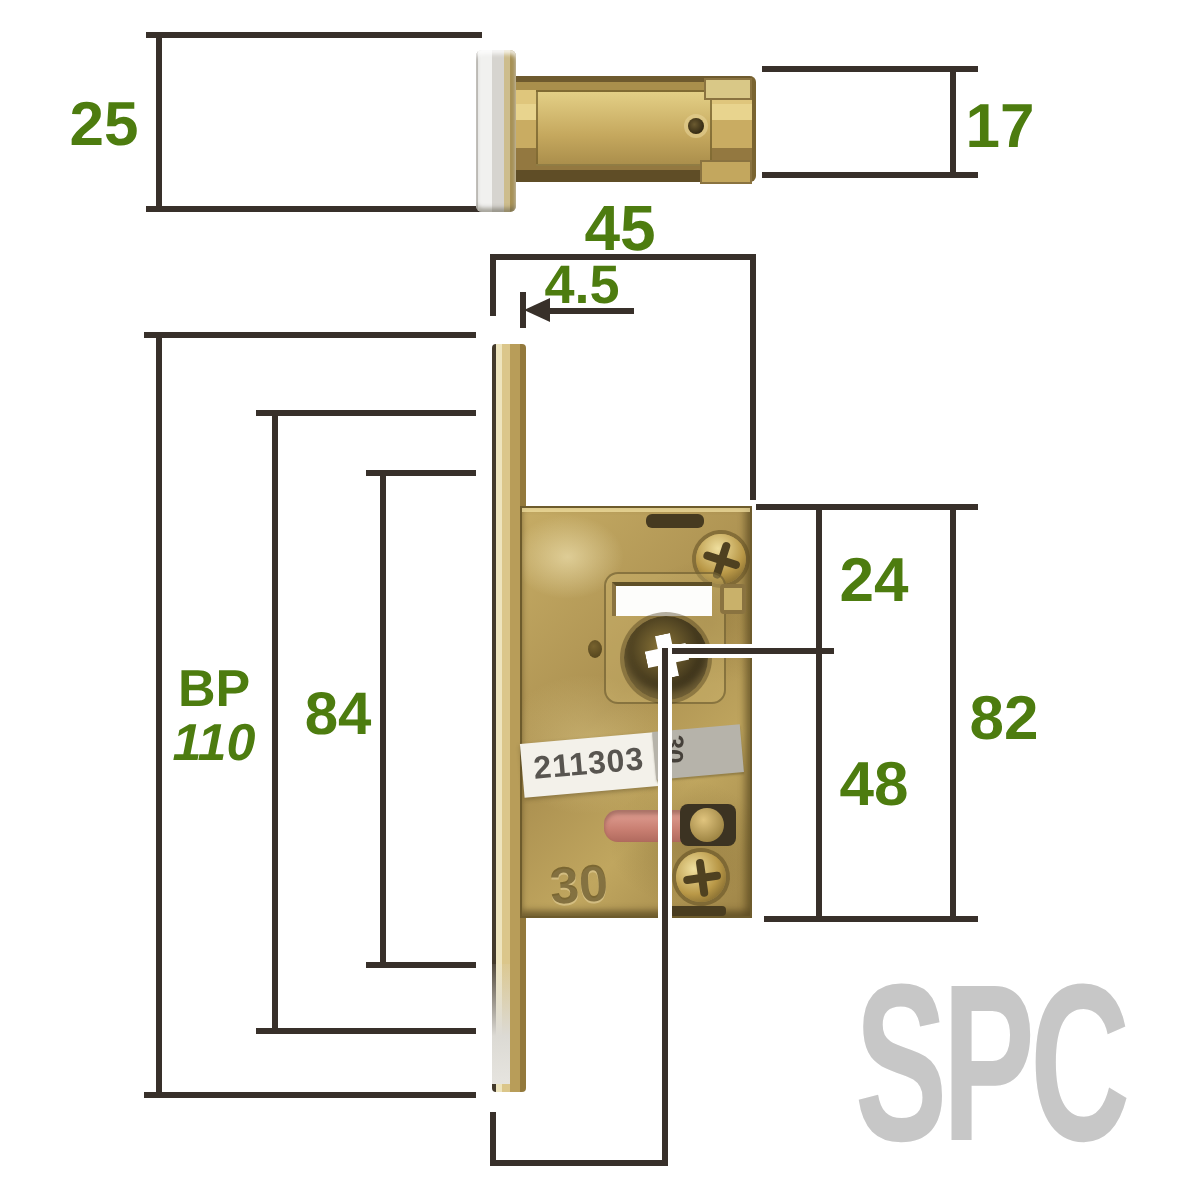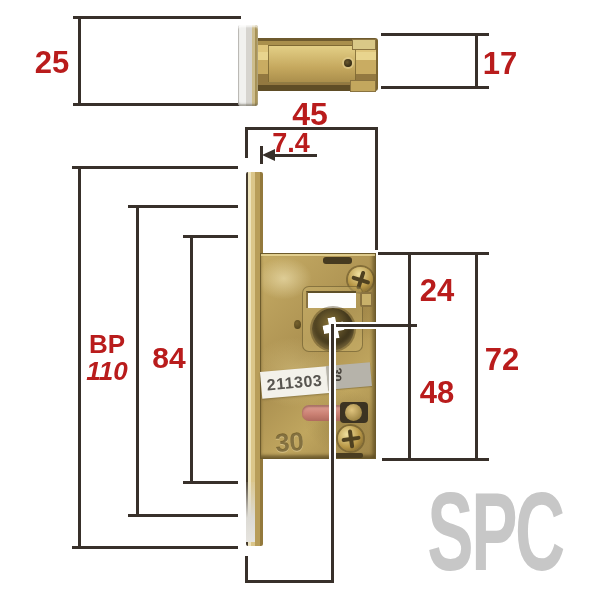--- a/index.html
+++ b/index.html
@@ -4,21 +4,21 @@
 <style>
   html,body{margin:0;padding:0;background:#fff;}
   .canvas{position:relative;width:600px;height:600px;background:#fff;overflow:hidden;
           font-family:"Liberation Sans",sans-serif;}
   
   .hl{position:absolute;height:3px;background:#38302a;}
   .vl{position:absolute;width:3px;background:#38302a;}
   .halo-v{box-shadow:-2px 0 0 #fff,2px 0 0 #fff;}
   .halo-h{box-shadow:0 -2px 0 #fff,0 2px 0 #fff;}
   
-  .lbl{position:absolute;transform:translate(-50%,-50%);color:#b91c1c;font-weight:700;
+  .lbl{position:absolute;transform:translate(-50%,-50%);color:#4d7c0f;font-weight:700;
        font-size:31px;white-space:nowrap;line-height:1;}
   .z6{z-index:6;}
   
   .wm{position:absolute;left:495px;top:532px;transform:translate(-50%,-50%) scaleX(.62);
       font-size:112px;font-weight:900;letter-spacing:-4px;color:#c7c7c7;z-index:0;line-height:1;}
   
   .tvface{position:absolute;left:238px;top:25px;width:20px;height:81px;border-radius:3px;
       background:linear-gradient(90deg,#b7b5b0 0 1px,#f1f1ef 1px 8px,#d6d4cf 8px 14px,#cdbd8d 14px 17px,#a89256 17px 20px);
       box-shadow:inset 0 2px 2px rgba(255,255,255,.8),inset 0 -2px 2px rgba(90,85,70,.5);z-index:2;}
   .tvbody{position:absolute;left:258px;top:38px;width:118px;height:53px;z-index:2;border-radius:0 3px 3px 0;
@@ -168,21 +168,21 @@
   <div class="hl" style="left:382px;top:458px;width:107px;z-index:6;"></div>
   <div class="vl" style="left:408px;top:252px;height:209px;z-index:6;"></div>
   <div class="vl" style="left:475px;top:252px;height:209px;z-index:6;"></div>
 
   <div class="hl" style="left:245px;top:580px;width:89px;"></div>
   <div class="vl" style="left:245px;top:556px;height:27px;"></div>
 
   <span class="lbl" style="left:52px;top:62px;">25</span>
   <span class="lbl" style="left:500px;top:63px;">17</span>
   <span class="lbl" style="left:310px;top:114px;font-size:32px;">45</span>
-  <span class="lbl" style="left:291px;top:143px;font-size:27px;">7.4</span>
+  <span class="lbl" style="left:291px;top:143px;font-size:27px;">4.5</span>
   <span class="lbl" style="left:107px;top:344px;font-size:26px;">BP</span>
   <span class="lbl" style="left:107px;top:371px;font-size:26px;font-style:italic;">110</span>
   <span class="lbl" style="left:169px;top:358px;font-size:30px;">84</span>
   <span class="lbl z6" style="left:437px;top:290px;">24</span>
-  <span class="lbl z6" style="left:502px;top:359px;">72</span>
+  <span class="lbl z6" style="left:502px;top:359px;">82</span>
   <span class="lbl z6" style="left:437px;top:392px;">48</span>
 
 </div>
 
 </body></html>

